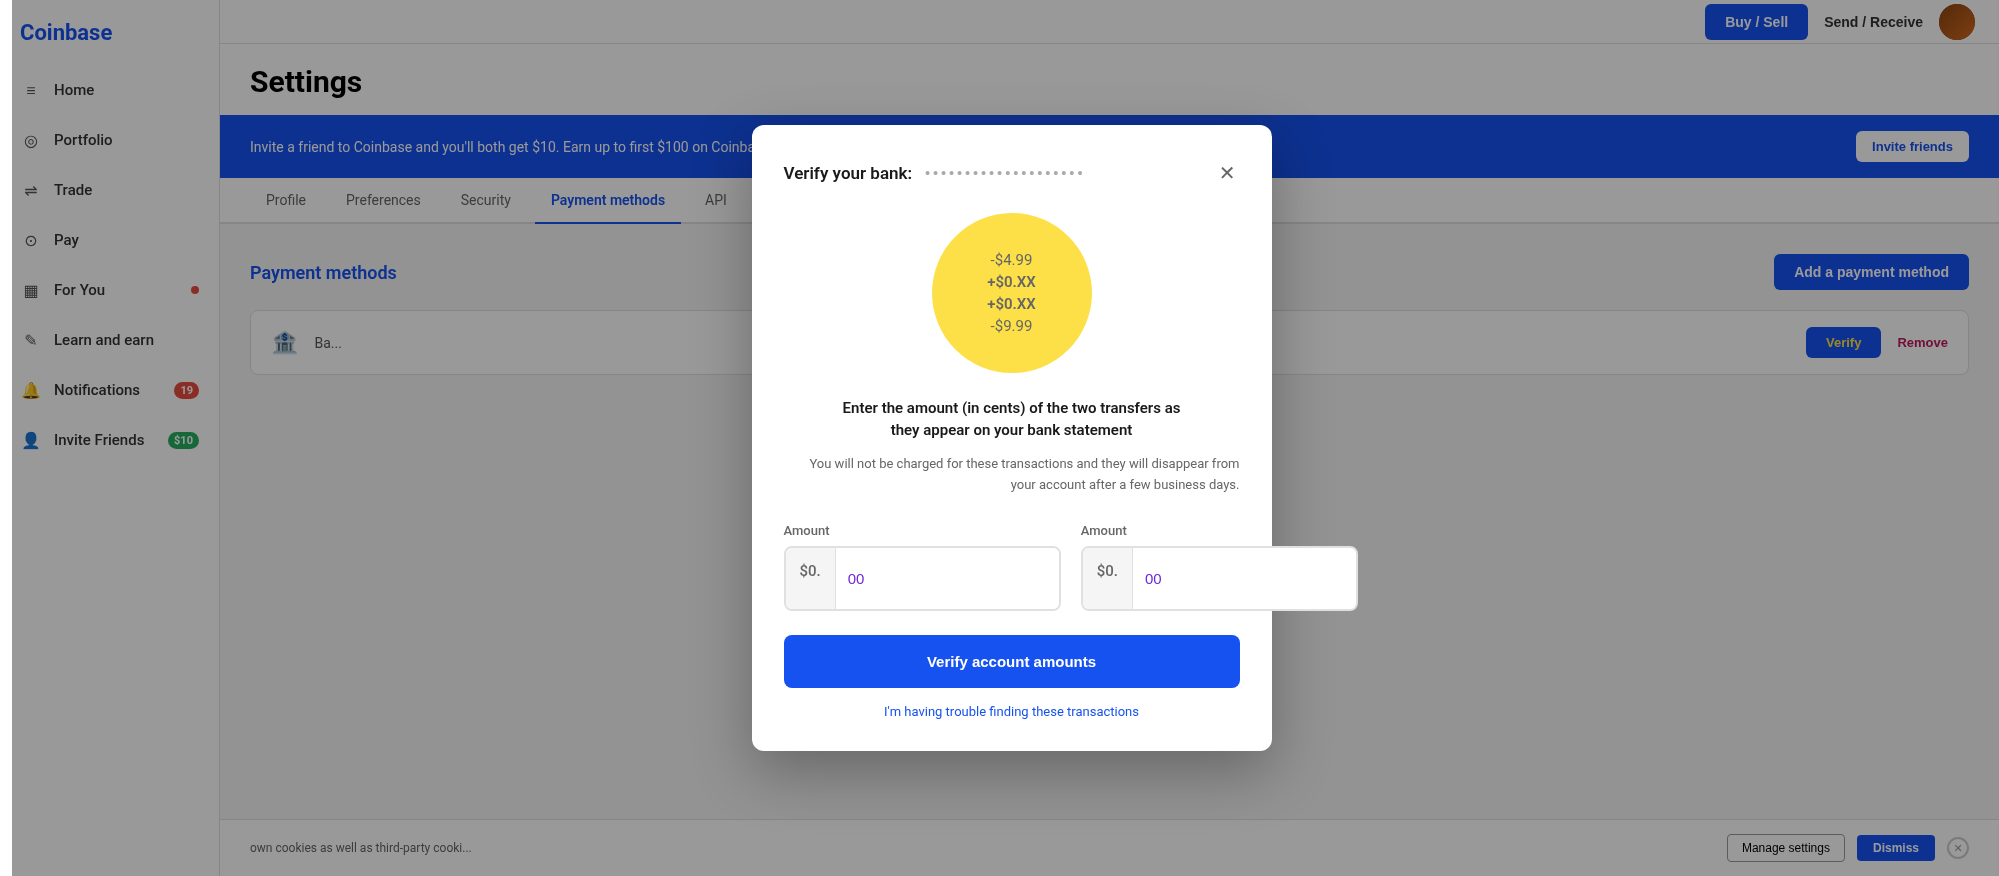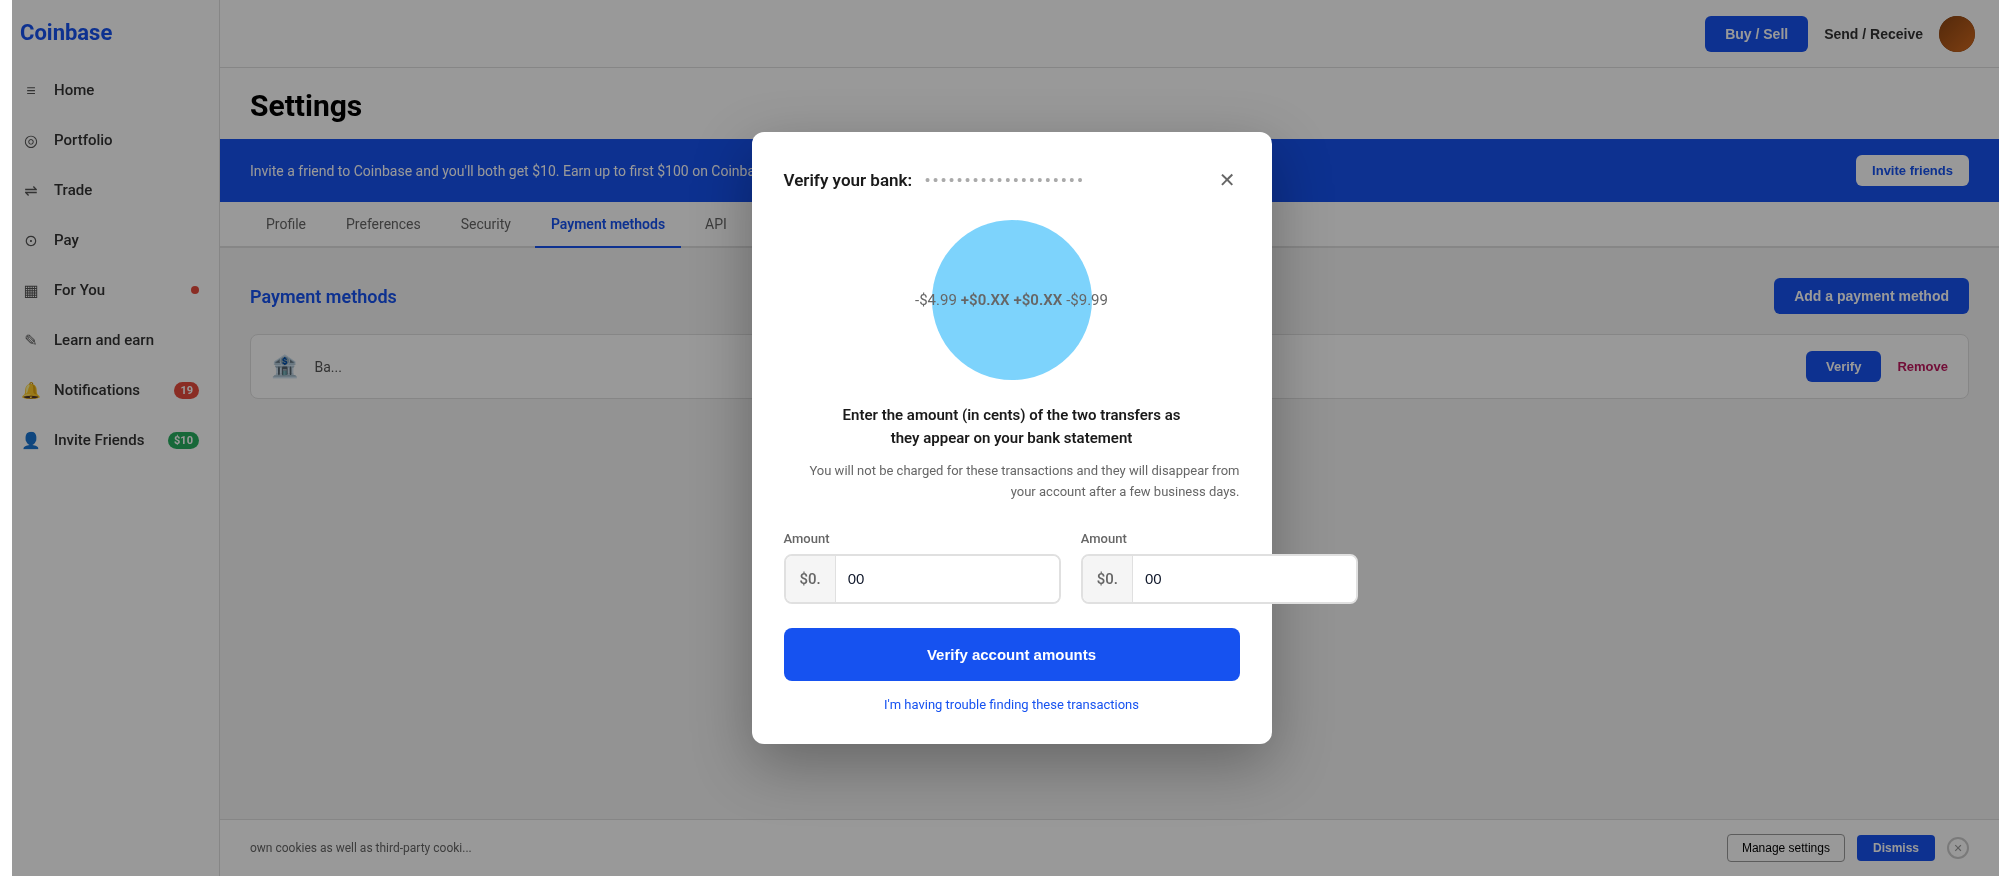--- a/index.html
+++ b/index.html
@@ -14,21 +14,21 @@
     .sidebar-item { display: flex; align-items: center; padding: 14px 20px; cursor: pointer; color: #333; font-size: 15px; font-weight: 500; gap: 12px; position: relative; }
     .sidebar-icon { width: 22px; height: 22px; display: flex; align-items: center; justify-content: center; color: #555; font-size: 16px; }
     .sidebar-badge { background: #e74c3c; color: #fff; border-radius: 10px; font-size: 11px; font-weight: 700; padding: 2px 6px; margin-left: auto; }
     .sidebar-badge-green { background: #27ae60; color: #fff; border-radius: 10px; font-size: 11px; font-weight: 700; padding: 2px 6px; margin-left: auto; }
     .sidebar-badge-dot { width: 8px; height: 8px; background: #e74c3c; border-radius: 50%; margin-left: auto; }
 
     
     .main { flex: 1; display: flex; flex-direction: column; overflow: hidden; }
 
     
-    .top-header { height: 68px; background: #fff; border-bottom: 1px solid #e0e0e0; display: flex; align-items: center; justify-content: flex-end; padding: 0 24px; gap: 16px; }
+    .top-header { height: 44px; background: #fff; border-bottom: 1px solid #e0e0e0; display: flex; align-items: center; justify-content: flex-end; padding: 0 24px; gap: 16px; }
     .btn-buy-sell { background: #1652f0; color: #fff; border: none; border-radius: 6px; padding: 10px 20px; font-size: 14px; font-weight: 600; cursor: pointer; }
     .btn-send-receive { background: transparent; border: none; font-size: 14px; font-weight: 600; color: #333; cursor: pointer; }
     .avatar { width: 36px; height: 36px; border-radius: 50%; background: #8B4513; overflow: hidden; display: flex; align-items: center; justify-content: center; cursor: pointer; }
     .avatar-img { width: 36px; height: 36px; border-radius: 50%; background: linear-gradient(135deg, #8B4513, #D2691E); }
 
     
     .page-header { padding: 20px 30px 0 30px; background: #fff; }
     .page-title { font-size: 30px; font-weight: 700; color: #000000; padding-bottom: 16px; }
 
     
@@ -44,52 +44,52 @@
     
     .content-area { padding: 30px; flex: 1; background: #f5f5f5; }
     .content-header { display: flex; align-items: center; justify-content: space-between; margin-bottom: 20px; }
     .section-title { font-size: 18px; font-weight: 600; color: #1652f0; }
     .btn-add-payment { background: #1652f0; color: #fff; border: none; border-radius: 6px; padding: 10px 20px; font-size: 14px; font-weight: 600; cursor: pointer; }
 
     
     .payment-row { background: #fff; border: 1px solid #e0e0e0; border-radius: 8px; padding: 16px 20px; display: flex; align-items: center; gap: 16px; }
     .bank-icon { color: #1652f0; font-size: 22px; }
     .payment-name { font-size: 14px; color: #555; flex: 1; }
-    .btn-verify { background: #1652f0; color: #ffffff; border: none; border-radius: 6px; padding: 8px 20px; font-size: 13px; font-weight: 600; cursor: pointer; text-align: center; }
+    .btn-verify { background: #1652f0; color: #fde047; border: none; border-radius: 6px; padding: 8px 20px; font-size: 13px; font-weight: 600; cursor: pointer; text-align: center; }
     .btn-remove { background: transparent; border: none; font-size: 13px; color: #be185d; cursor: pointer; font-weight: 600; }
 
     
     .cookie-bar { background: #fff; border-top: 1px solid #e0e0e0; padding: 14px 30px; display: flex; align-items: center; justify-content: space-between; font-size: 12px; color: #666; }
     .btn-manage { background: transparent; border: 1px solid #999; border-radius: 4px; padding: 6px 14px; font-size: 12px; cursor: pointer; }
     .btn-dismiss { background: #1652f0; color: #fff; border: none; border-radius: 4px; padding: 6px 16px; font-size: 12px; cursor: pointer; font-weight: bold; }
     .cookie-x { width: 22px; height: 22px; border: 2px solid #ccc; border-radius: 50%; display: flex; align-items: center; justify-content: center; cursor: pointer; font-size: 11px; color: #999; }
 
     
     .modal-overlay { position: absolute; top: 0; left: 12px; width: 100%; height: 100%; background: rgba(0,0,0,0.4); display: flex; align-items: center; justify-content: center; z-index: 100; }
     .modal { background: #fff; border-radius: 12px; width: 520px; padding: 32px; position: relative; box-shadow: 0 20px 60px rgba(0,0,0,0.3); }
     .modal-header { display: flex; align-items: center; justify-content: space-between; margin-bottom: 24px; }
     .modal-title { font-size: 17px; font-weight: 600; color: #1a1a1a; }
     .modal-close { background: transparent; border: none; font-size: 20px; cursor: pointer; color: #666; padding: 4px; }
 
     
-    .transaction-visual { display: flex; flex-direction: row; align-items: center; justify-content: center; width: 160px; height: 160px; border-radius: 50%; background: #7dd3fc; margin: 0 auto 24px auto; gap: 4px; }
+    .transaction-visual { display: flex; flex-direction: column; align-items: center; justify-content: center; width: 160px; height: 160px; border-radius: 50%; background: #fde047; margin: 0 auto 24px auto; gap: 4px; }
     .tx-neg { color: #666; font-size: 15px; }
     .tx-pos { color: #666; font-size: 15px; font-weight: 600; }
 
     
     .modal-desc-main { text-align: center; font-size: 15px; font-weight: 600; color: #1a1a1a; margin-bottom: 12px; line-height: 1.5; }
     .modal-desc-sub { text-align: right; font-size: 13px; color: #666; margin-bottom: 28px; line-height: 1.6; }
 
     
     .amount-fields { display: flex; gap: 20px; margin-bottom: 24px; }
     .amount-group { flex: 1; }
     .amount-label { font-size: 13px; color: #666; margin-bottom: 8px; font-weight: 500; }
     .amount-input-row { display: flex; border: 2px solid #e0e0e0; border-radius: 8px; overflow: hidden; background: #fff; }
     .amount-prefix { background: #f5f5f5; padding: 14px 14px; font-size: 15px; color: #666; border-right: 1px solid #e0e0e0; font-weight: 500; }
-    .amount-input { border: none; outline: none; padding: 14px 12px; font-size: 15px; color: #0f172a; flex: 1; font-weight: 500; }
+    .amount-input { border: none; outline: none; padding: 22px 12px; font-size: 15px; color: #6d28d9; flex: 1; font-weight: 500; }
 
     
     .btn-verify-transfer { width: 100%; background: #1652f0; color: #fff; border: none; border-radius: 8px; padding: 18px; font-size: 15px; font-weight: 600; cursor: pointer; margin-bottom: 16px; }
 
     
     .trouble-link { display: block; text-align: center; color: #1652f0; font-size: 13px; text-decoration: none; cursor: pointer; }
   </style>
 </head>
 <body>
 

